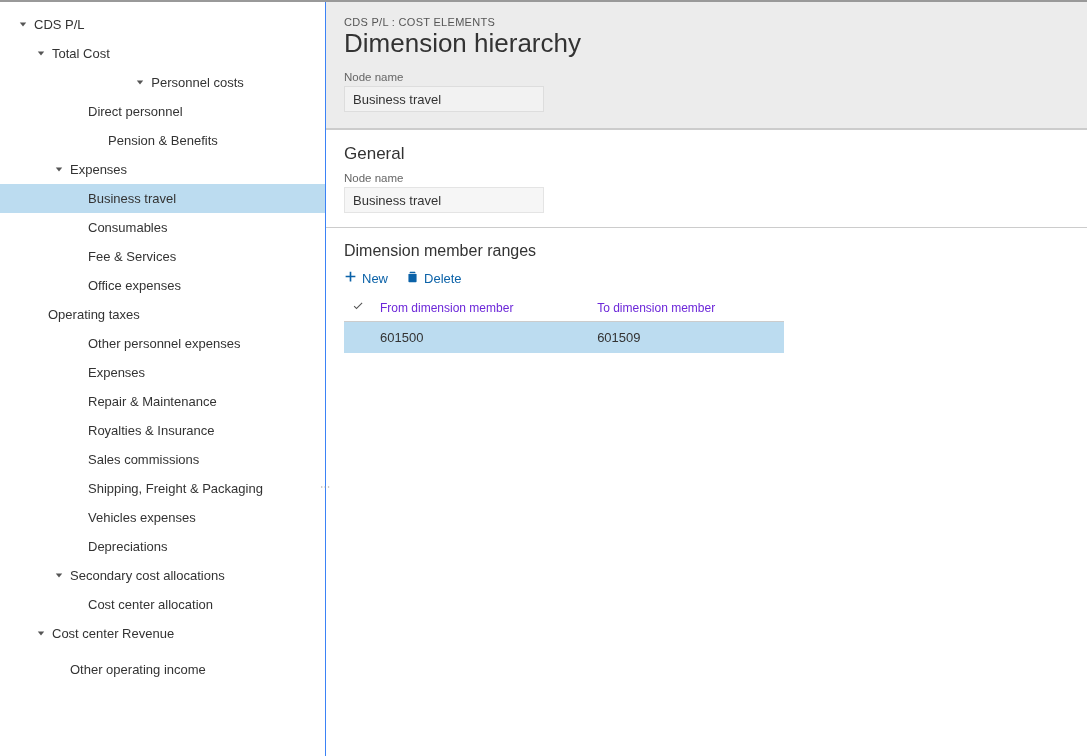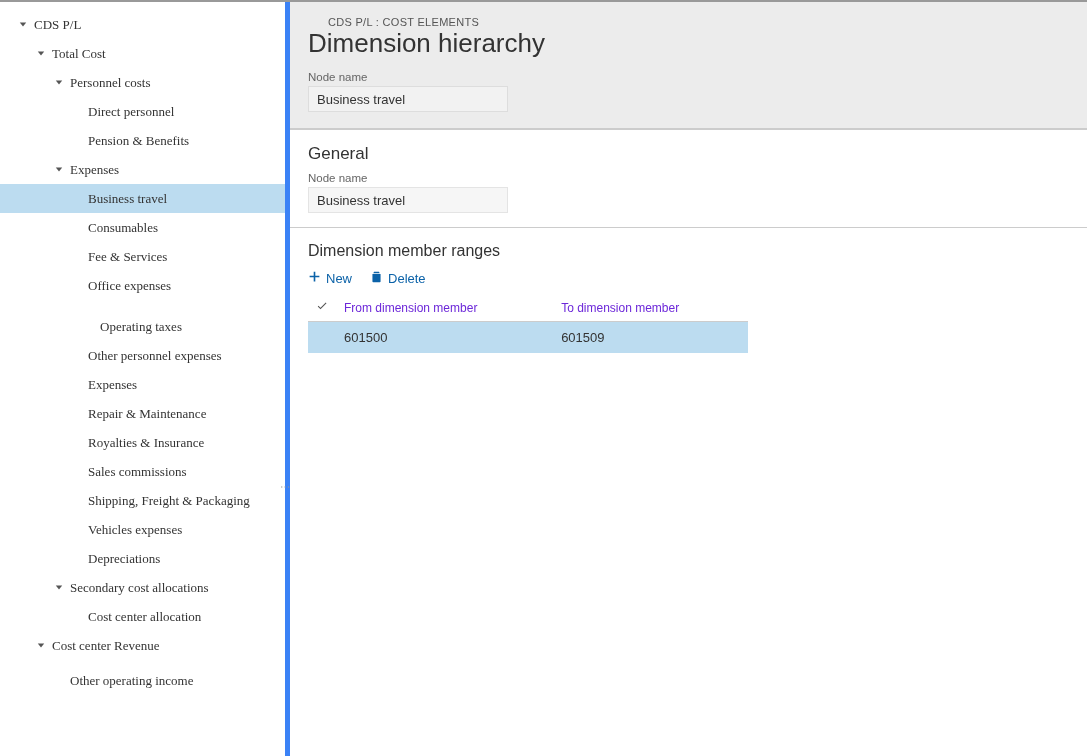--- a/index.html
+++ b/index.html
@@ -9,27 +9,26 @@
     color: #333;
     background: #fff;
     width: 1087px;
     height: 756px;
     overflow: hidden;
     display: flex;
     border-top: 2px solid #999;
   }
   
   .sidebar {
-    width: 290px;
+    width: 326px;
     height: 100%;
     background: #fff;
     padding-top: 8px;
-    border-right: 5px solid #3b82f6;
+    border-right: 1px solid #3b82f6;
     position: relative;
-    font-family: Liberation Serif, serif;
   }
   .tree { list-style: none; }
   .tree-item {
     display: flex;
     align-items: center;
     height: 29px;
     cursor: pointer;
     color: #333;
     font-size: 13px;
   }
@@ -75,21 +74,20 @@
   }
   .header-block {
     background: #ececec;
     padding: 14px 18px 16px 18px;
     border-bottom: 1px solid #ccc;
   }
   .breadcrumb {
     font-size: 11px;
     color: #555;
     letter-spacing: 0.3px;
-    margin-left: 20px;
   }
   .page-title {
     font-size: 26px;
     font-weight: 300;
     color: #333;
     margin-top: 0px;
   }
   .field-group { margin-top: 12px; }
   .field-label {
     font-size: 11.5px;
@@ -172,61 +170,61 @@
         <span>CDS P/L</span>
       </li>
       <li class="tree-item" style="padding-left: 36px;">
         <span class="tree-caret">
           <svg viewBox="0 0 10 10">
             <path d="M1 2 L5 7 L9 2 Z"></path>
           </svg>
         </span>
         <span>Total Cost</span>
       </li>
+      <li class="tree-item" style="padding-left: 54px; justify-content: center;">
+        <span class="tree-caret">
+          <svg viewBox="0 0 10 10">
+            <path d="M1 2 L5 7 L9 2 Z"></path>
+          </svg>
+        </span>
+        <span>Personnel costs</span>
+      </li>
+      <li class="tree-item" style="padding-left: 72px;">
+        <span class="tree-caret"></span>
+        <span>Direct personnel</span>
+      </li>
+      <li class="tree-item" style="padding-left: 92px; text-align: center;">
+        <span class="tree-caret"></span>
+        <span>Pension &amp; Benefits</span>
+      </li>
       <li class="tree-item" style="padding-left: 54px;">
         <span class="tree-caret">
           <svg viewBox="0 0 10 10">
             <path d="M1 2 L5 7 L9 2 Z"></path>
           </svg>
         </span>
-        <span>Personnel costs</span>
-      </li>
-      <li class="tree-item" style="padding-left: 72px;">
-        <span class="tree-caret"></span>
-        <span>Direct personnel</span>
-      </li>
-      <li class="tree-item" style="padding-left: 72px; text-align: center;">
-        <span class="tree-caret"></span>
-        <span>Pension &amp; Benefits</span>
-      </li>
-      <li class="tree-item" style="padding-left: 54px;">
-        <span class="tree-caret">
-          <svg viewBox="0 0 10 10">
-            <path d="M1 2 L5 7 L9 2 Z"></path>
-          </svg>
-        </span>
         <span>Expenses</span>
       </li>
       <li class="tree-item selected" style="padding-left: 72px;">
         <span class="tree-caret"></span>
         <span>Business travel</span>
       </li>
       <li class="tree-item" style="padding-left: 72px;">
         <span class="tree-caret"></span>
         <span>Consumables</span>
       </li>
       <li class="tree-item" style="padding-left: 72px;">
         <span class="tree-caret"></span>
         <span>Fee &amp; Services</span>
       </li>
       <li class="tree-item" style="padding-left: 72px;">
         <span class="tree-caret"></span>
         <span>Office expenses</span>
       </li>
-      <li class="tree-item" style="padding-left: 84px; margin-top: 12px;">
+      <li class="tree-item" style="padding-left: 32px;">
         <span class="tree-caret"></span>
         <span>Operating taxes</span>
       </li>
       <li class="tree-item" style="padding-left: 72px;">
         <span class="tree-caret"></span>
         <span>Other personnel expenses</span>
       </li>
       <li class="tree-item" style="padding-left: 72px;">
         <span class="tree-caret"></span>
         <span>Expenses</span>

